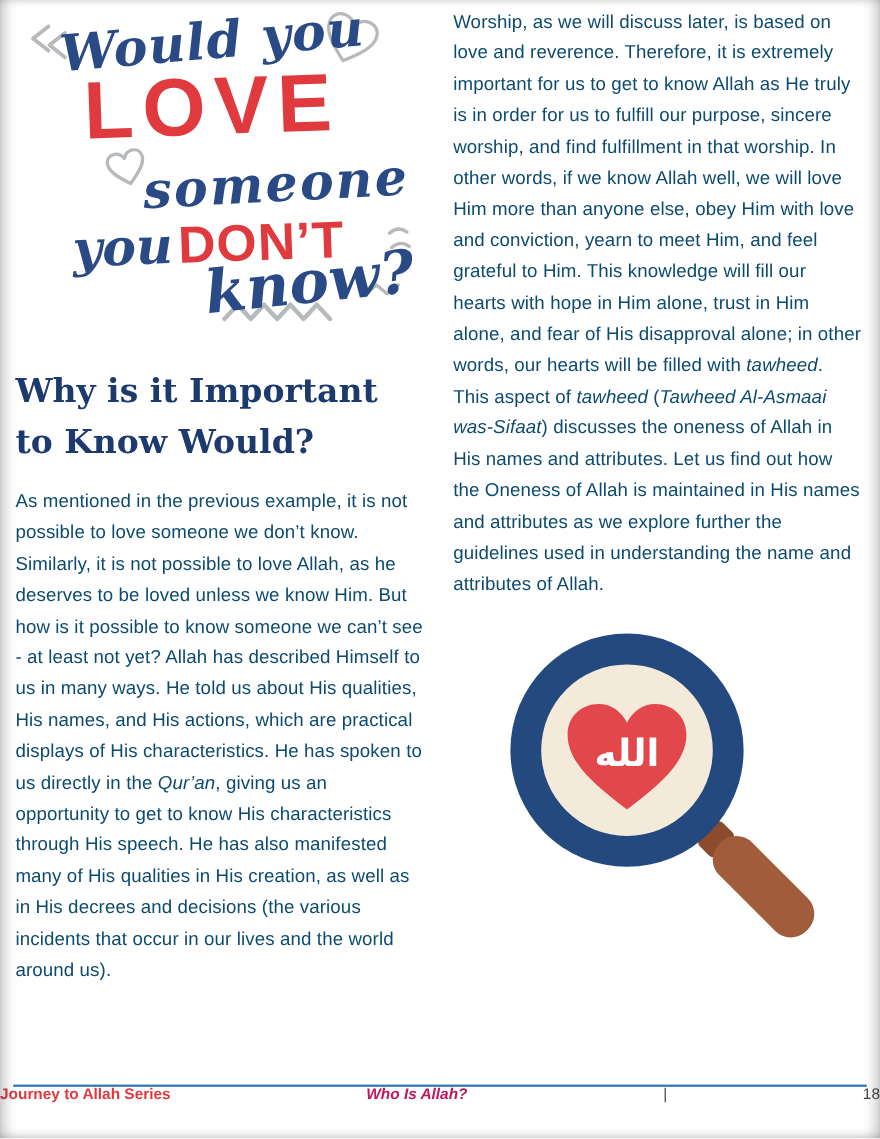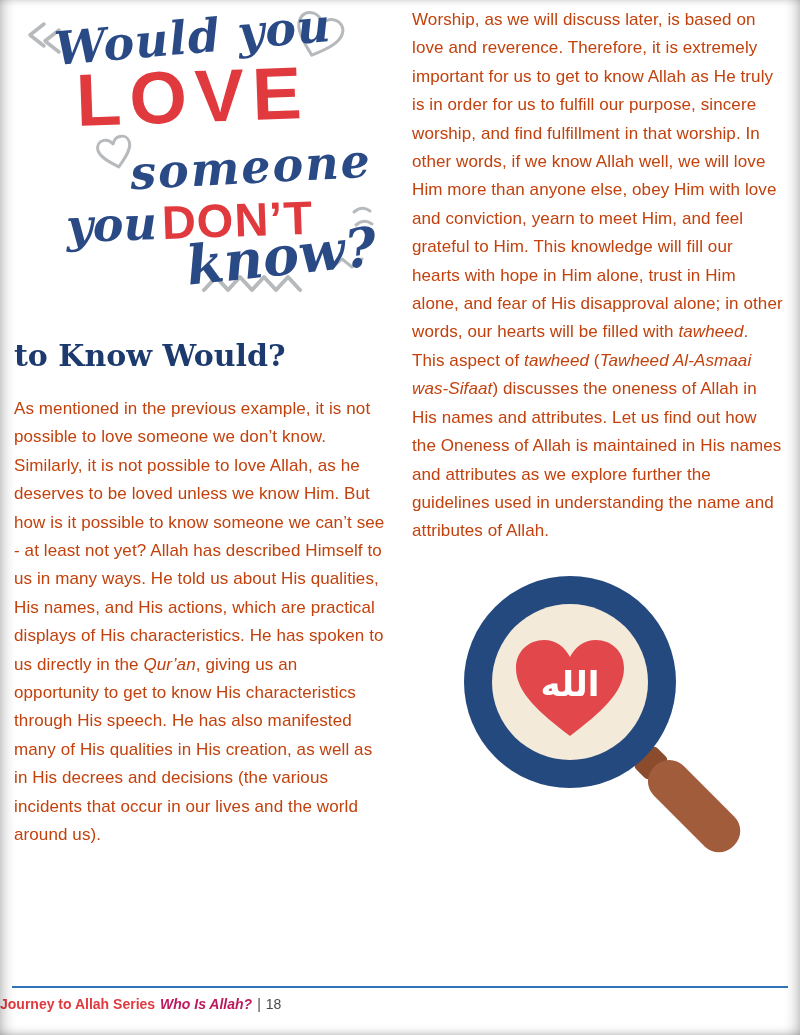--- a/index.html
+++ b/index.html
@@ -49,32 +49,32 @@
   .heading {
     margin-top: 20px;
     font-family: "DejaVu Serif", serif;
     font-weight: 700; font-size: 30px; line-height: 47px;
     color: #1c3a6d;
   }
   .heading span { display: block; }
   .body-text {
     margin-top: 16px;
     font-size: 17px; line-height: 28.4px;
-    color: #c2410c; letter-spacing: 0.1px;
+    color: #0c4a6e; letter-spacing: 0.1px;
   }
   .col-right .body-text { margin-top: 0; }
   .body-text em { font-style: italic; }
 
   
   .illustration { margin: 26px 0 0 38px; width: 305px; height: 305px; }
 
   
   .footer { position: absolute; left: 0; right: 0; top: 986px; z-index: 10; }
   .footer-line { position: absolute; left: 12px; right: 12px; top: 0; height: 2px; background: #2e74b6; }
-  .footer-text { padding-top: 10px; display: flex; justify-content: flex-start; gap: 5px;
+  .footer-text { display: flex; justify-content: space-between; gap: 15px;
                  font-size: 14px; }
   .footer-series { color: #e0393e; font-weight: 700; }
   .footer-title  { color: #be185d; font-weight: 700; font-style: italic; }
   .footer-sep, .footer-page { color: #4a4a4c; }
 </style>
 </head>
 <body>
 
 <div class="page">
 
@@ -97,20 +97,21 @@
         </g>
       </svg>
       <div class="tg script tg-would">Would you</div>
       <div class="tg tg-love">LOVE</div>
       <div class="tg script tg-someone">someone</div>
       <div class="tg tg-youdont"><span class="script tg-you">you</span><span class="tg-dont">DON’T</span></div>
       <div class="tg script tg-know">know?</div>
     </div>
 
     <h1 class="heading">
+        <span>Why is it Important</span>
         <span>to Know Would?</span>
       </h1>
 
     <p class="body-text"><span>As mentioned in the previous example, it is not possible to love someone we don’t know. Similarly, it is not possible to love Allah, as he deserves to be loved unless we know Him. But how is it possible to know someone we can’t see - at least not yet? Allah has described Himself to us in many ways. He told us about His qualities, His names, and His actions, which are practical displays of His characteristics. He has spoken to us directly in the </span><em>Qur’an</em><span>, giving us an opportunity to get to know His characteristics through His speech. He has also manifested many of His qualities in His creation, as well as in His decrees and decisions (the various incidents that occur in our lives and the world around us).</span></p>
   </div>
 
   <div class="col-right">
     <p class="body-text"><span>Worship, as we will discuss later, is based on love and reverence. Therefore, it is extremely important for us to get to know Allah as He truly is in order for us to fulfill our purpose, sincere worship, and find fulfillment in that worship. In other words, if we know Allah well, we will love Him more than anyone else, obey Him with love and conviction, yearn to meet Him, and feel grateful to Him. This knowledge will fill our hearts with hope in Him alone, trust in Him alone, and fear of His disapproval alone; in other words, our hearts will be filled with </span><em>tawheed</em><span>. This aspect of </span><em>tawheed</em><span> (</span><em>Tawheed Al-Asmaai was-Sifaat</em><span>) discusses the oneness of Allah in His names and attributes. Let us find out how the Oneness of Allah is maintained in His names and attributes as we explore further the guidelines used in understanding the name and attributes of Allah.</span></p>
 
     <svg class="illustration" viewBox="0 0 305 305" aria-hidden="true">

